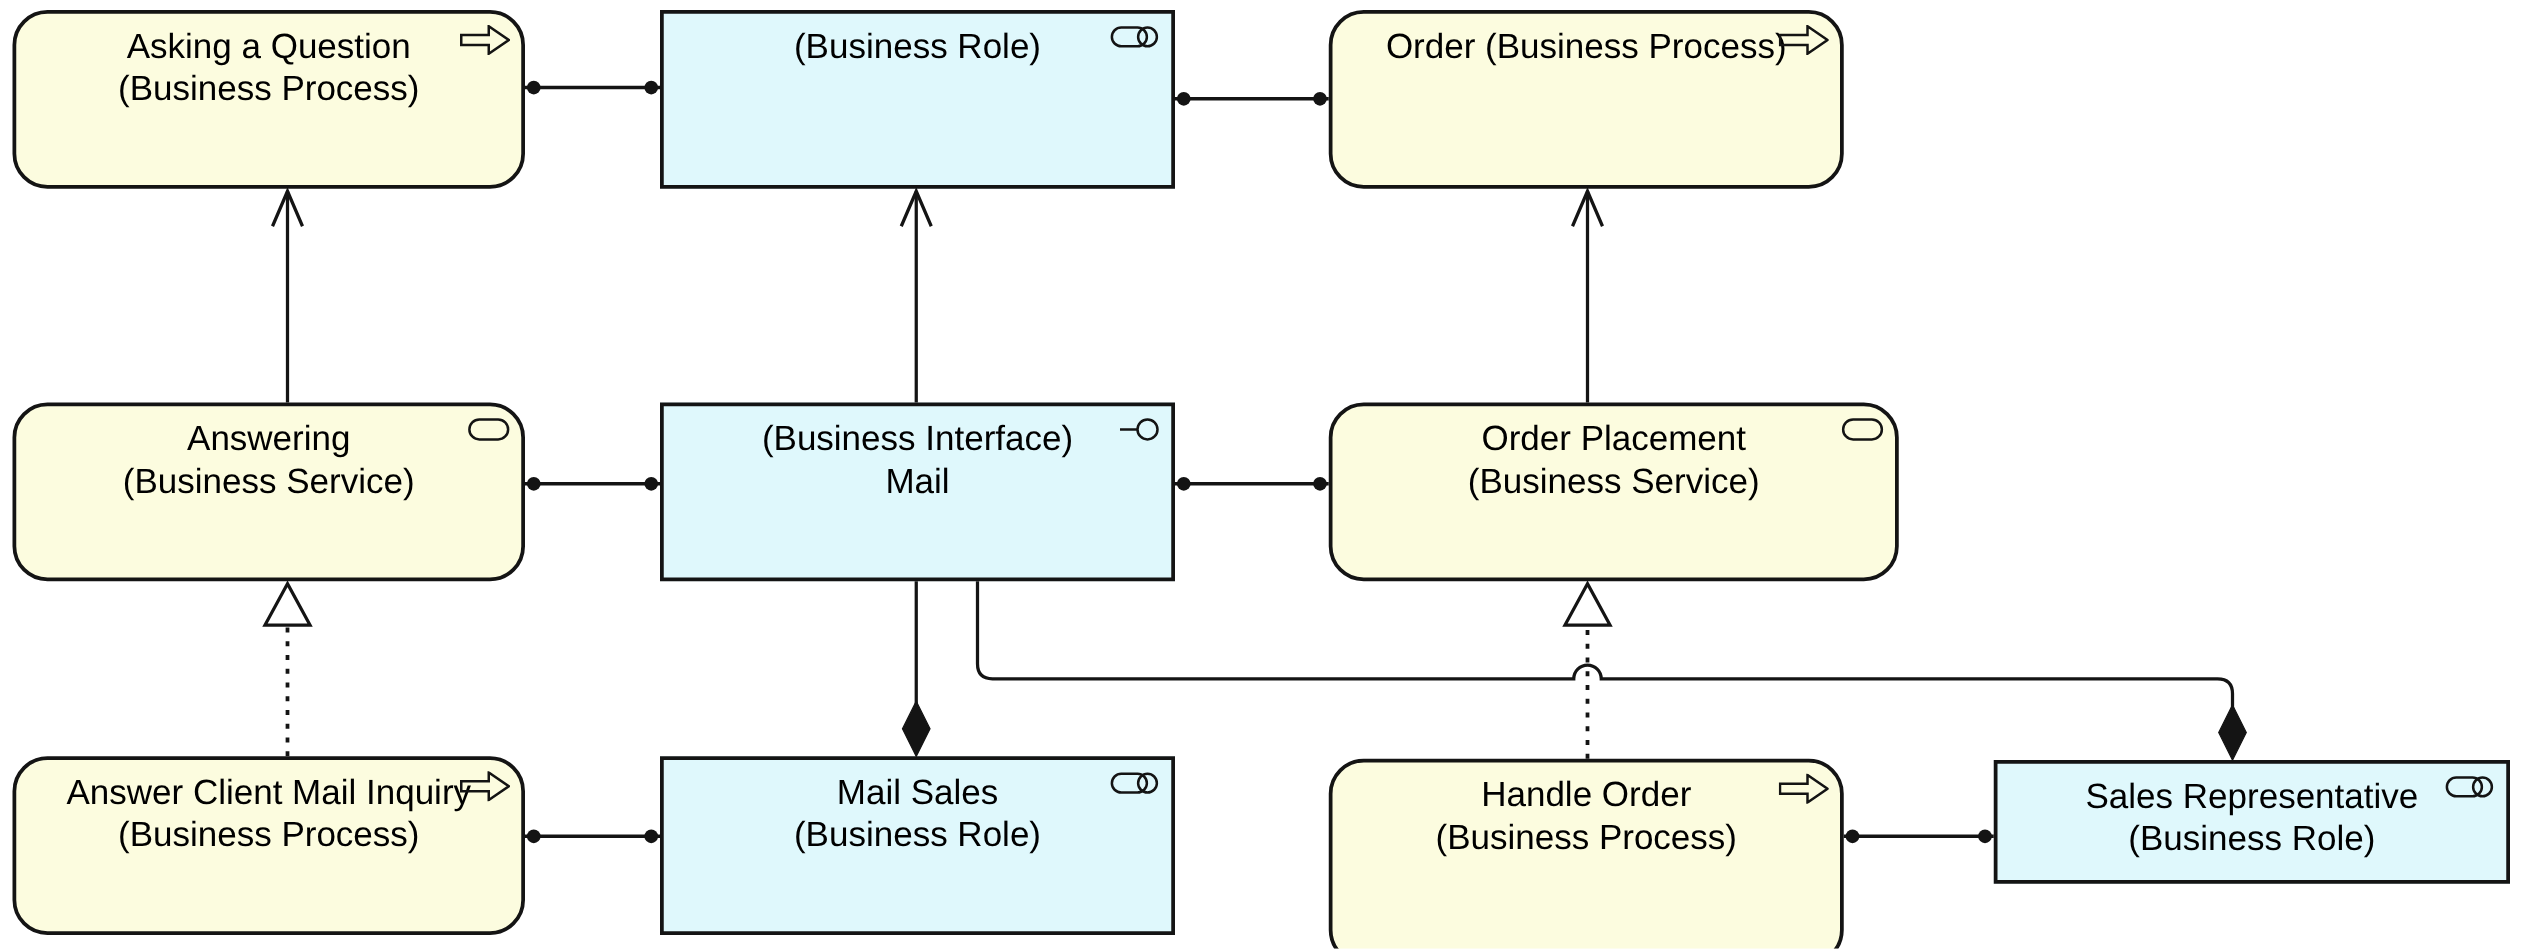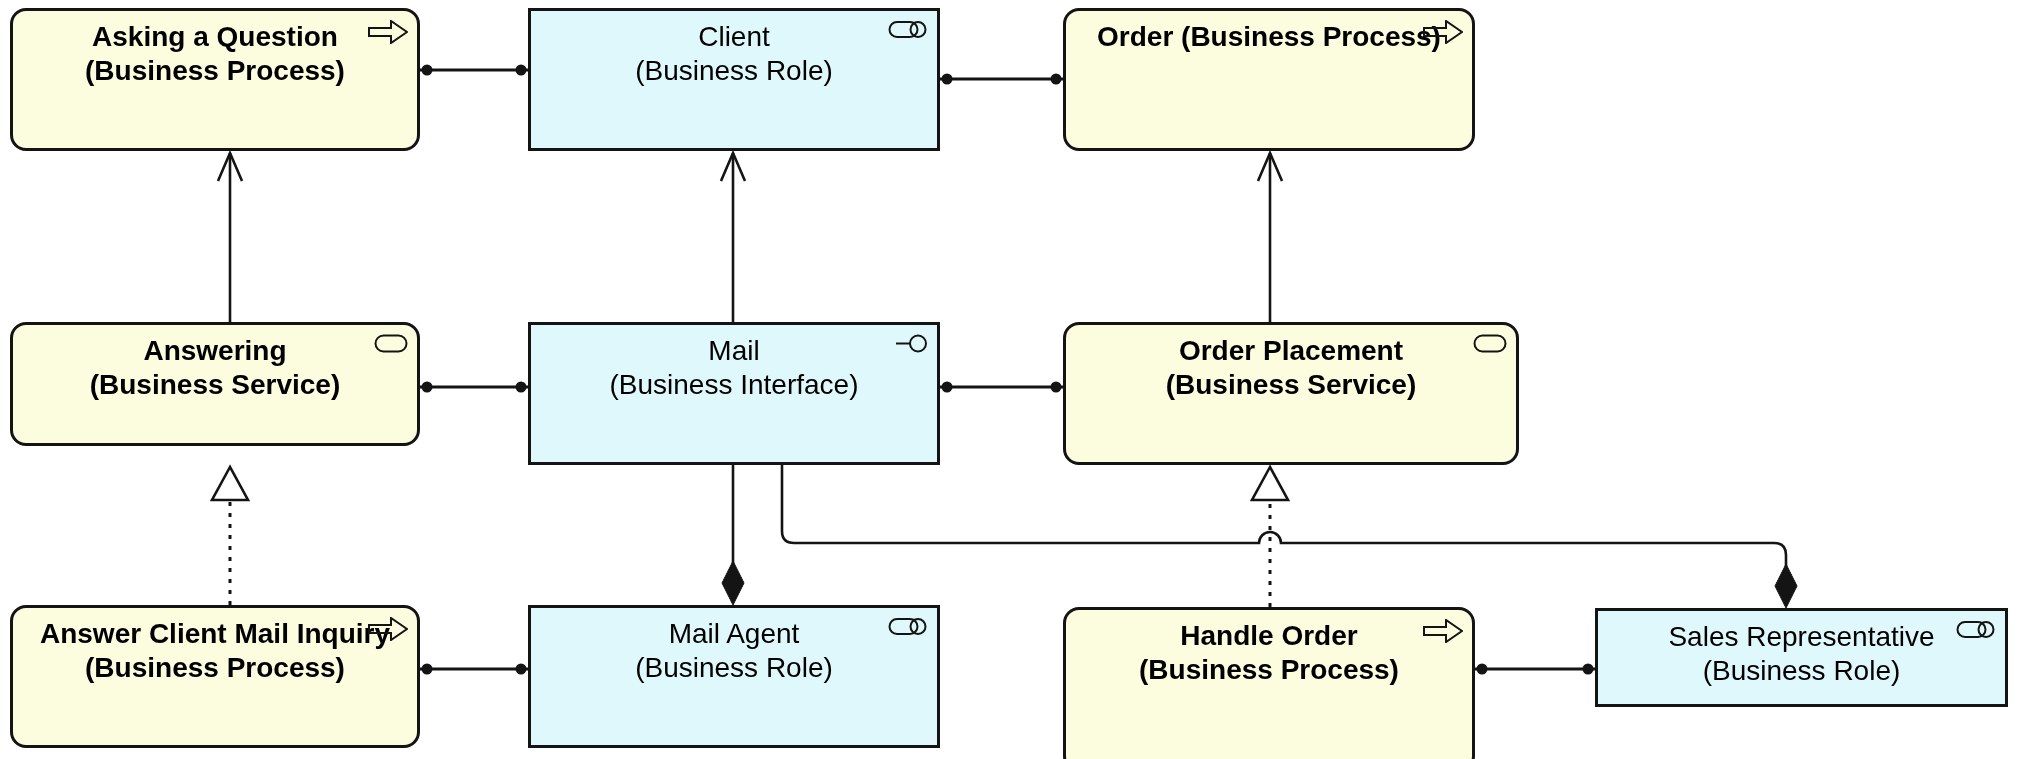--- a/index.html
+++ b/index.html
@@ -13,21 +13,21 @@
   .node{
     position:absolute;
     box-sizing:border-box;
     border:3px solid #141414;
     text-align:center;
     padding-top:9px;
     font-size:28px;
     line-height:34px;
     color:#000000;
   }
-  .rounded{border-radius:16px;font-weight:bold;}
+  .rounded{border-radius:28px;}
   .yellow{background:#FCFCDF;}
   .cyan{background:#DFF8FC;}
   .icon{position:absolute;top:9px;right:9px;line-height:0;}
   .label div{white-space:nowrap;}
   #edge-layer{
     position:absolute;left:0;top:0;
     pointer-events:none;
   }
 </style>
 </head>
@@ -48,58 +48,57 @@
   </div>
 
   <div class="node cyan" style="left:528px;top:8px;width:412px;height:143px">
     <span class="icon">
       <svg width="40" height="19" viewBox="0 0 40 19">
           <rect x="1.5" y="2" width="28" height="15" rx="7.5" fill="none" stroke="#141414" stroke-width="2"></rect>
           <circle cx="30" cy="9.5" r="7.5" fill="none" stroke="#141414" stroke-width="2"></circle>
         </svg>
     </span>
     <div class="label">
-      <div>Client</div>
       <div>(Business Role)</div>
     </div>
   </div>
 
   <div class="node rounded yellow" style="left:1063px;top:8px;width:412px;height:143px">
     <span class="icon">
       <svg width="40" height="24" viewBox="0 0 40 24">
           <polygon points="1,8 23,8 23,1 39,12 23,23 23,16 1,16" fill="none" stroke="#141414" stroke-width="2"></polygon>
         </svg>
     </span>
     <div class="label">
       <div>Order (Business Process)</div>
     </div>
   </div>
 
-  <div class="node rounded yellow" style="left:10px;top:322px;width:410px;height:124px">
+  <div class="node rounded yellow" style="left:10px;top:322px;width:410px;height:143px">
     <span class="icon">
       <svg width="34" height="19" viewBox="0 0 34 19">
           <rect x="1.5" y="1.5" width="31" height="16" rx="8" fill="none" stroke="#141414" stroke-width="2"></rect>
         </svg>
     </span>
     <div class="label">
       <div>Answering</div>
       <div>(Business Service)</div>
     </div>
   </div>
 
   <div class="node cyan" style="left:528px;top:322px;width:412px;height:143px">
     <span class="icon">
       <svg width="32" height="19" viewBox="0 0 32 19">
           <line x1="0" y1="9.5" x2="14" y2="9.5" stroke="#141414" stroke-width="2"></line>
           <circle cx="22" cy="9.5" r="8" fill="none" stroke="#141414" stroke-width="2"></circle>
         </svg>
     </span>
     <div class="label">
+      <div>(Business Interface)</div>
       <div>Mail</div>
-      <div>(Business Interface)</div>
     </div>
   </div>
 
   <div class="node rounded yellow" style="left:1063px;top:322px;width:456px;height:143px">
     <span class="icon">
       <svg width="34" height="19" viewBox="0 0 34 19">
           <rect x="1.5" y="1.5" width="31" height="16" rx="8" fill="none" stroke="#141414" stroke-width="2"></rect>
         </svg>
     </span>
     <div class="label">
@@ -121,21 +120,21 @@
   </div>
 
   <div class="node cyan" style="left:528px;top:605px;width:412px;height:143px">
     <span class="icon">
       <svg width="40" height="19" viewBox="0 0 40 19">
           <rect x="1.5" y="2" width="28" height="15" rx="7.5" fill="none" stroke="#141414" stroke-width="2"></rect>
           <circle cx="30" cy="9.5" r="7.5" fill="none" stroke="#141414" stroke-width="2"></circle>
         </svg>
     </span>
     <div class="label">
-      <div>Mail Agent</div>
+      <div>Mail Sales</div>
       <div>(Business Role)</div>
     </div>
   </div>
 
   <div class="node rounded yellow" style="left:1063px;top:607px;width:412px;height:165px">
     <span class="icon">
       <svg width="40" height="24" viewBox="0 0 40 24">
           <polygon points="1,8 23,8 23,1 39,12 23,23 23,16 1,16" fill="none" stroke="#141414" stroke-width="2"></polygon>
         </svg>
     </span>

